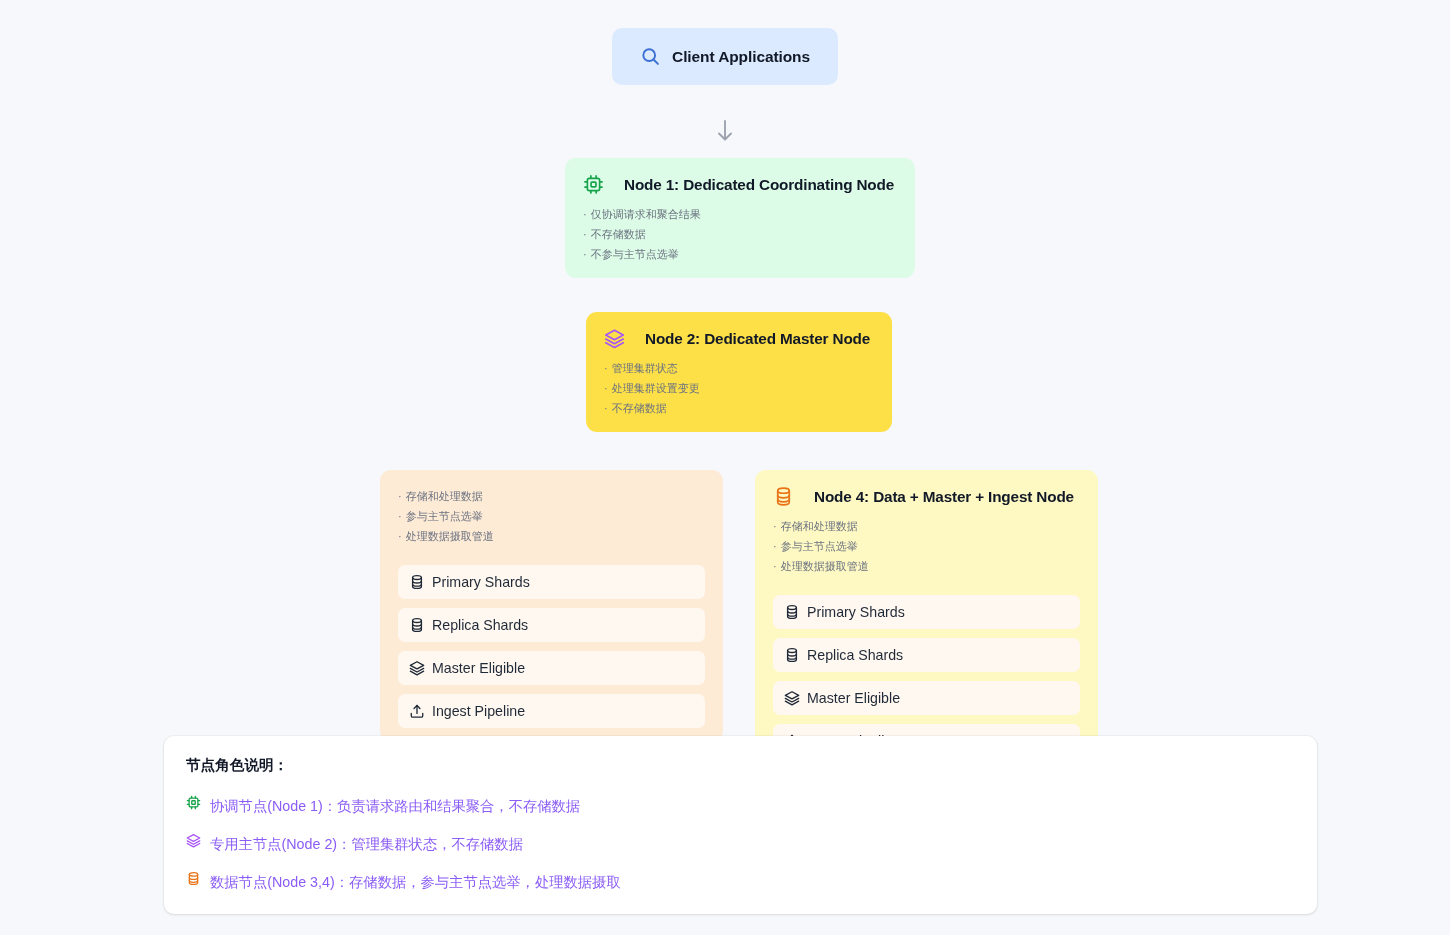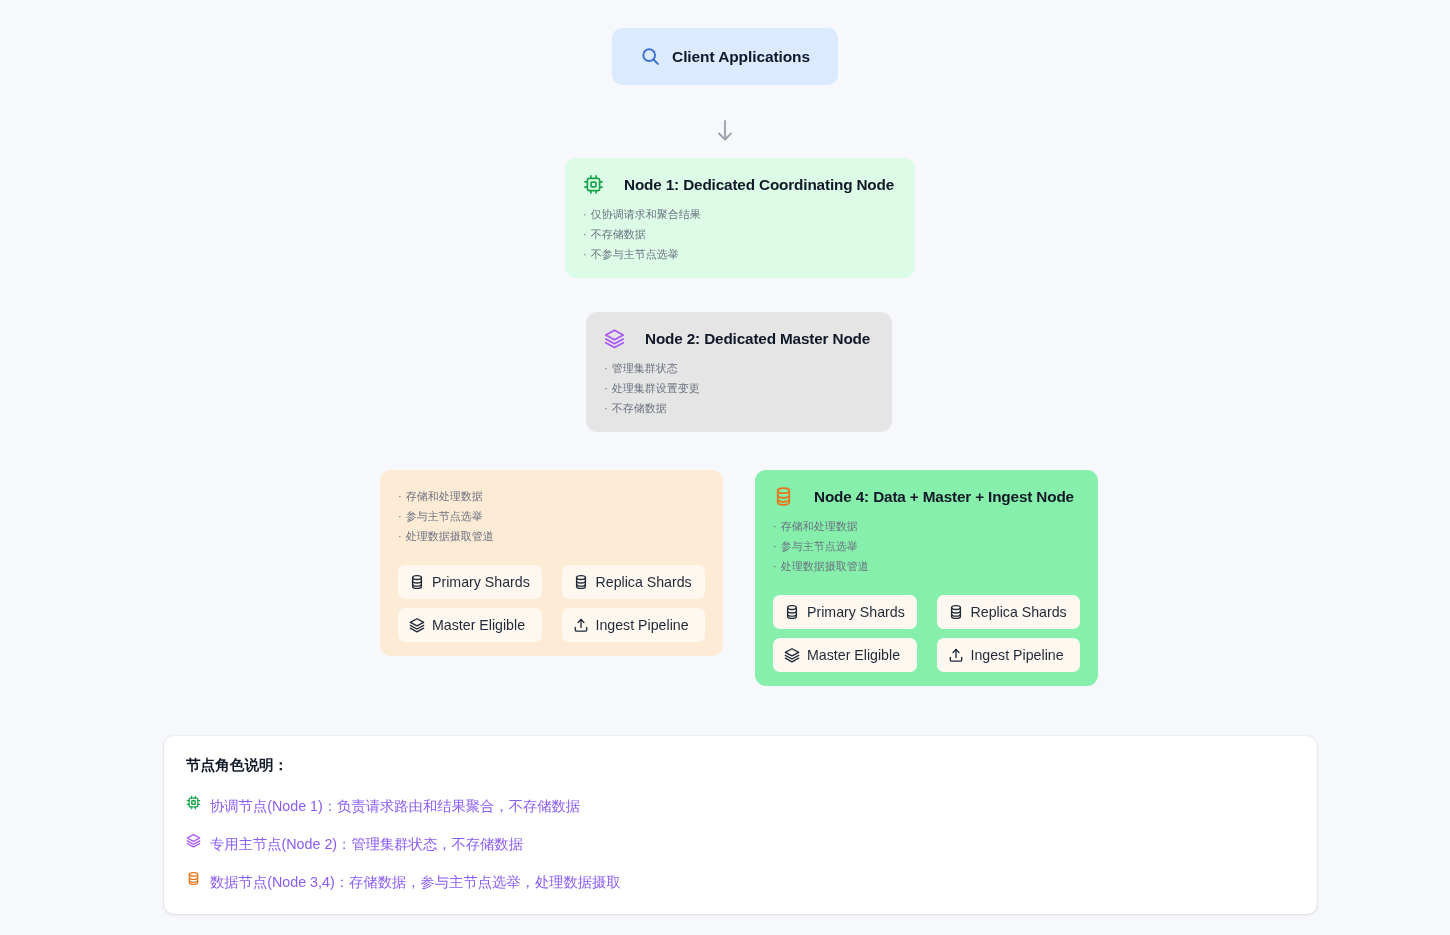--- a/index.html
+++ b/index.html
@@ -81,38 +81,38 @@
   .bullets li .dot { margin-right: 4px; }
 
   #card-node1 {
     left: 565px; top: 158px;
     width: 350px;
     background: #dcfce7;
   }
   #card-node2 {
     left: 586px; top: 312px;
     width: 306px;
-    background: #e5e5e5;
+    background: #fde047;
   }
   #card-node3 {
     left: 380px; top: 470px;
     width: 343px;
     background: #fdebd6;
   }
   #card-node4 {
     left: 755px; top: 470px;
     width: 343px;
-    background: #86efac;
+    background: #fef9c3;
   }
 
   
   .badge-grid {
     margin-top: 19px;
     display: grid;
-    grid-template-columns: 1fr 1fr;
+    grid-template-columns: 1fr;
     gap: 9px 20px;
   }
   .badge {
     background: #fff8f0;
     border-radius: 7px;
     padding: 9px 11px;
     display: flex;
     align-items: center;
     gap: 7px;
   }

